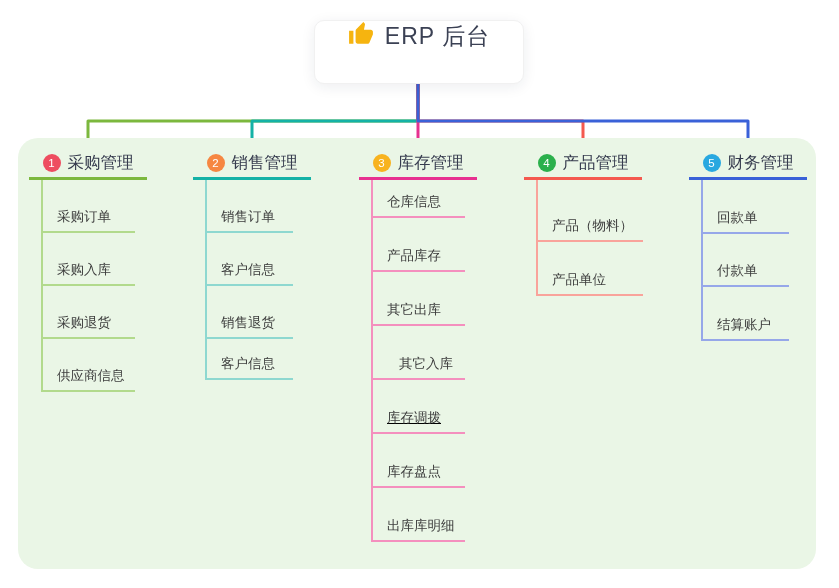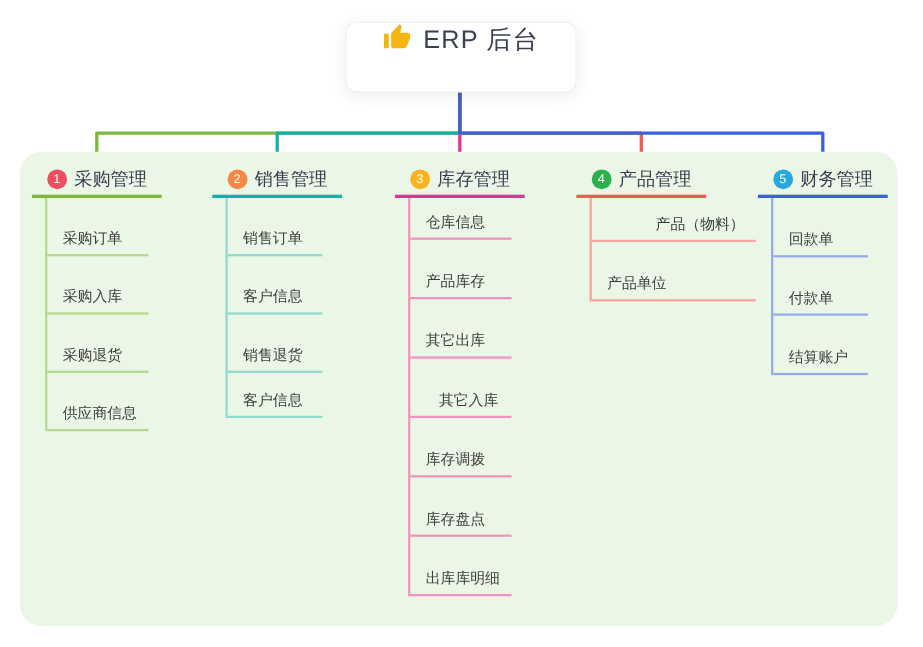--- a/index.html
+++ b/index.html
@@ -120,38 +120,38 @@
           </div>
           <div class="child" style="height: 54px; border-bottom-color: rgb(244, 143, 190);">
             <span>产品库存</span>
           </div>
           <div class="child" style="height: 54px; border-bottom-color: rgb(244, 143, 190);">
             <span>其它出库</span>
           </div>
           <div class="child" style="height: 54px; border-bottom-color: rgb(244, 143, 190); padding-left: 12px;">
             <span>其它入库</span>
           </div>
-          <div class="child" style="height: 54px; border-bottom-color: rgb(244, 143, 190);">
+          <div class="child" style="height: 54px; border-bottom-color: rgb(244, 143, 190); text-decoration: underline;">
             <span>库存调拨</span>
           </div>
           <div class="child" style="height: 54px; border-bottom-color: rgb(244, 143, 190);">
             <span>库存盘点</span>
           </div>
           <div class="child" style="height: 54px; border-bottom-color: rgb(244, 143, 190); justify-content: flex-end;">
             <span>出库库明细</span>
           </div>
         </div>
       </div>
       <div class="branch" style="left: 524px;">
         <div class="branch-header" style="border-bottom-color: rgb(244, 89, 79);">
           <span class="badge" style="background: rgb(43, 176, 76);">4</span>
           <span class="branch-title">产品管理</span>
         </div>
         <div class="children" style="border-left-color: rgb(249, 163, 155);">
-          <div class="child" style="height: 40px; border-bottom-color: rgb(249, 163, 155); padding-left: 44px;">
+          <div class="child" style="height: 62px; border-bottom-color: rgb(249, 163, 155);">
             <span>产品（物料）</span>
           </div>
           <div class="child" style="height: 53.5px; border-bottom-color: rgb(249, 163, 155);">
             <span>产品单位</span>
           </div>
         </div>
       </div>
       <div class="branch" style="left: 689px;">
         <div class="branch-header" style="border-bottom-color: rgb(58, 97, 216);">
           <span class="badge" style="background: rgb(41, 168, 224);">5</span>

